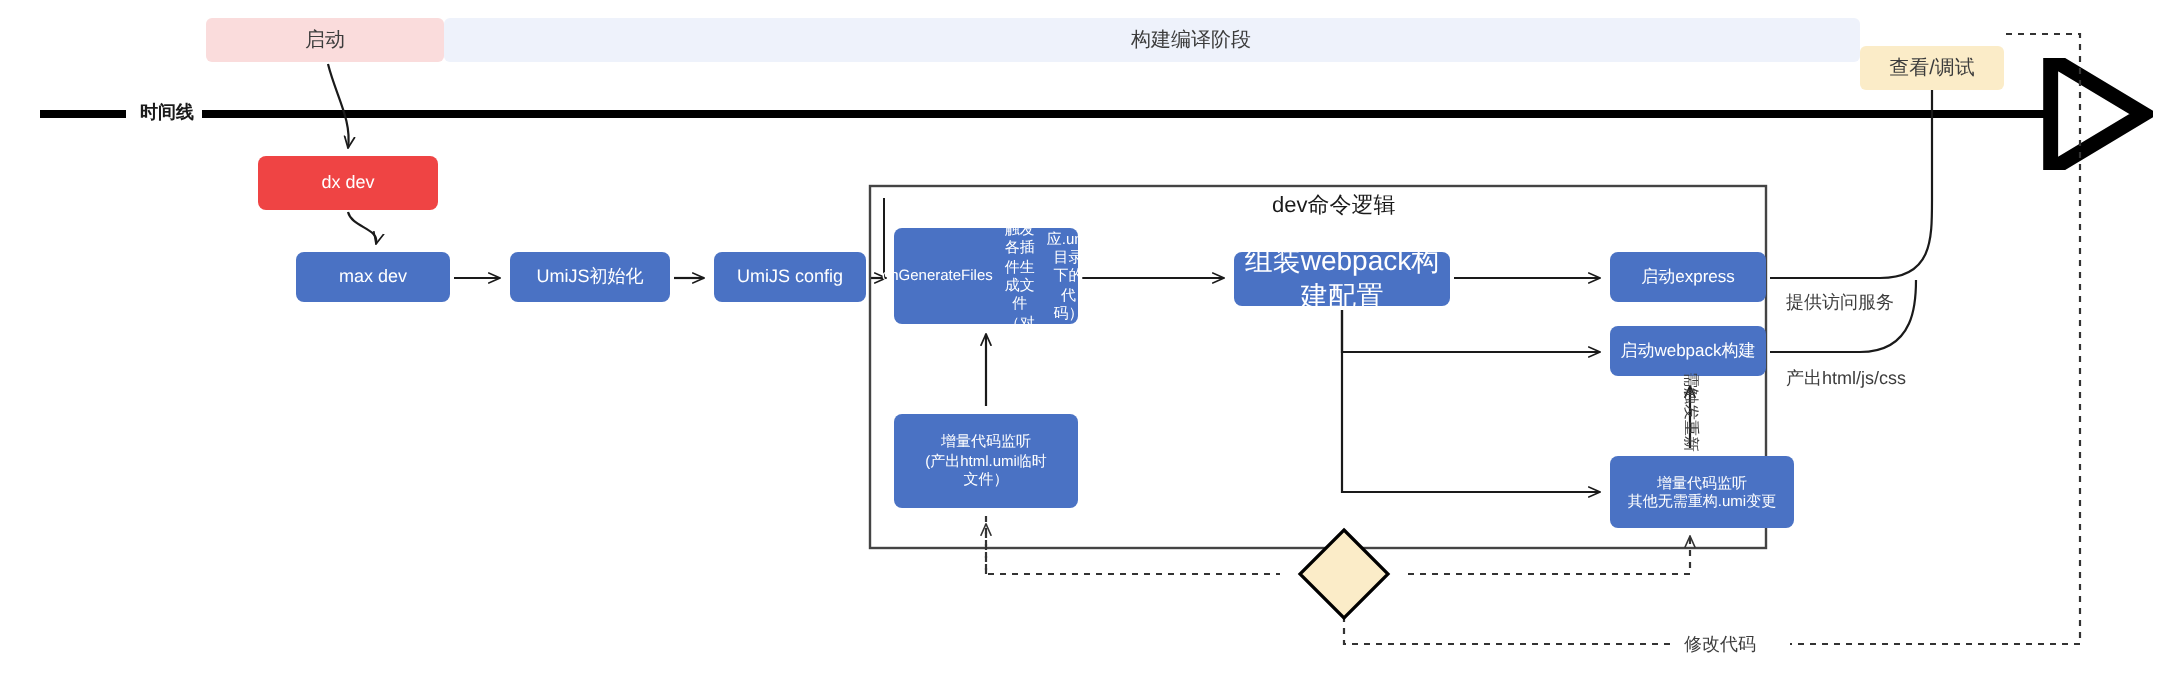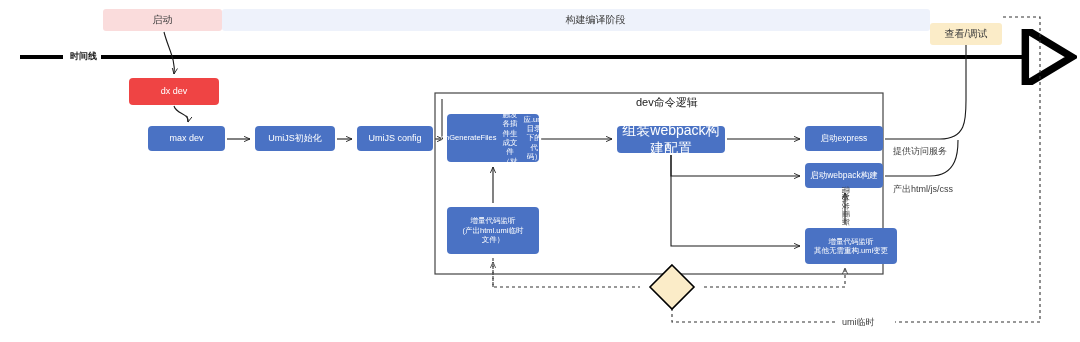--- a/index.html
+++ b/index.html
@@ -103,21 +103,21 @@
     <span>查看/调试</span>
   </div>
 
   <div class="label-plain" style="left:70px; top:50px; font-size:9px; font-weight:bold;">时间线</div>
 
   <div class="container-title" style="left:636px; top:95px; font-size:11px;">dev命令逻辑</div>
 
   <div class="edge-label" style="left:893px; top:145px; font-size:9px;">提供访问服务</div>
   <div class="edge-label" style="left:893px; top:183px; font-size:9px;">产出html/js/css</div>
   <div class="edge-label-v" style="left:851px; top:186px; font-size:8px;">需触发重新</div>
-  <div class="edge-label" style="left:839px; top:316px; font-size:9px; background:#ffffff; padding:0 3px;">umi临时</div>
+  <div class="edge-label" style="left:839px; top:316px; font-size:9px; background:#ffffff; padding:0 3px;">修改代码</div>
 
   <div class="node node-red" style="left:129px; top:78px; width:90px; height:27px; font-size:9px;">
     <span>dx dev</span>
   </div>
 
   <div class="node node-blue" style="left:148px; top:126px; width:77px; height:25px; font-size:9px;">
     <span>max dev</span>
   </div>
 
   <div class="node node-blue" style="left:255px; top:126px; width:80px; height:25px; font-size:9px;">

